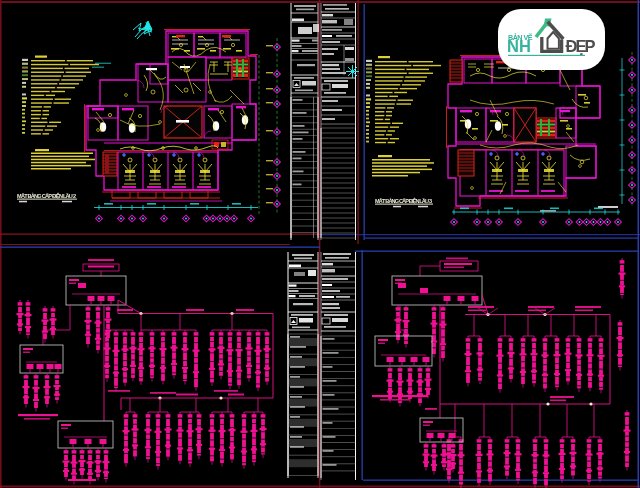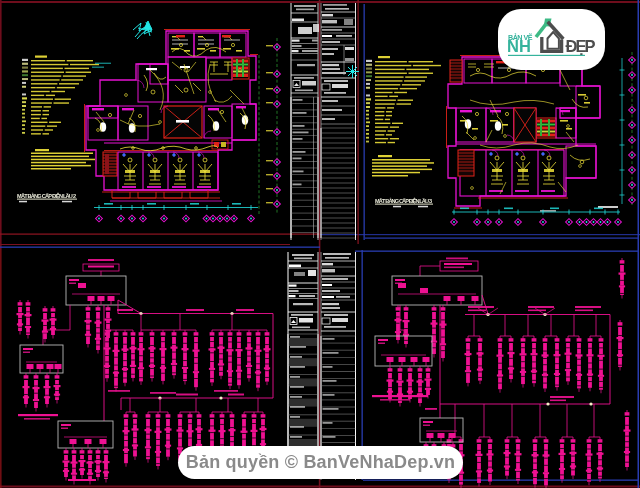--- a/index.html
+++ b/index.html
@@ -2235,16 +2235,13 @@
 <path d="M43.8 20 L43.8 34.3 L63.6 34.3 L63.6 22.5" fill="none" stroke="#4d4d4d" stroke-width="3.3"></path>
 <polygon points="55.2,15 49.5,21.5 49.5,31.8 60.9,31.8 60.9,21.5" fill="#ffffff" stroke="#4d4d4d" stroke-width="2"></polygon>
 </g>
 
 <text x="67.5" y="35" font-family="Liberation Sans, sans-serif" font-size="16.5" font-weight="bold" fill="#4d4d4d" textLength="30">ĐẸP</text>
 
 <rect x="10" y="37.8" width="77" height="1.2" fill="#35b39c"></rect>
 </svg>
 </div>
 
-<div class="pill" style="left:178px;top:446px;width:285px;height:33px;border-radius:16.5px;">
-<span style="font-size:18px;font-weight:bold;color:#8a8a8a;letter-spacing:0.2px">Bản quyền © BanVeNhaDep.vn</span>
 </div>
-</div>
 
 </body></html>

